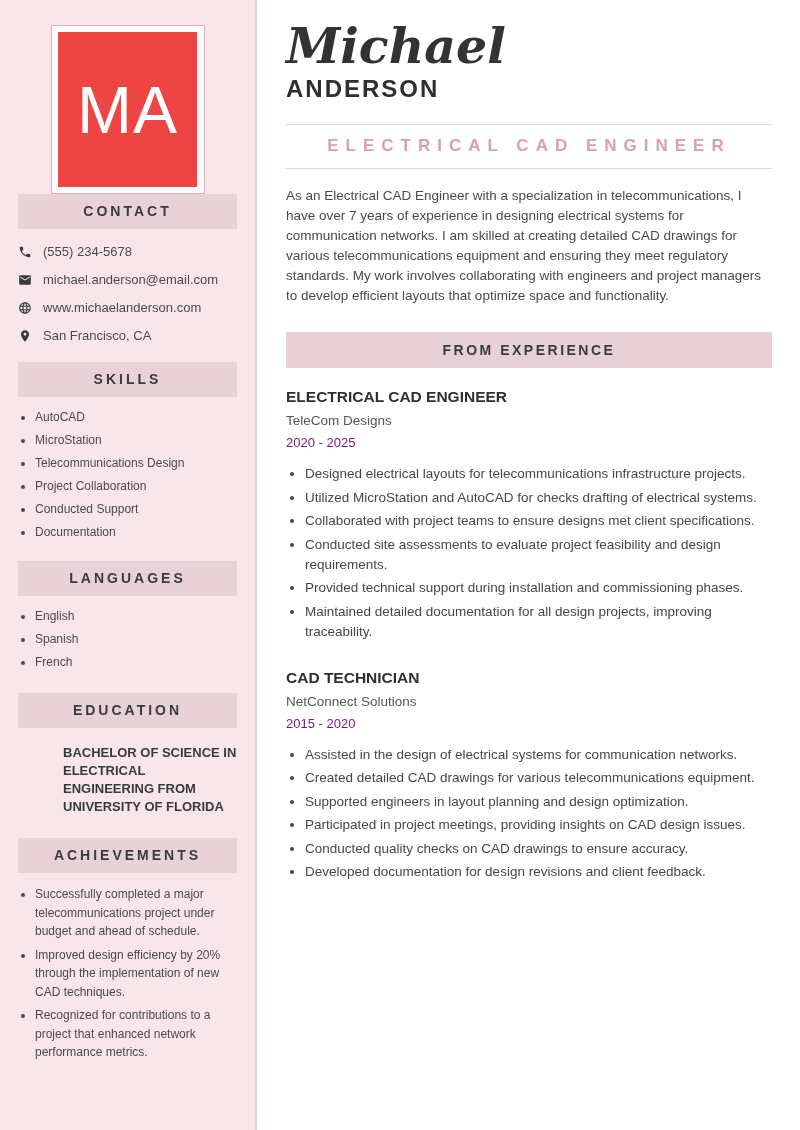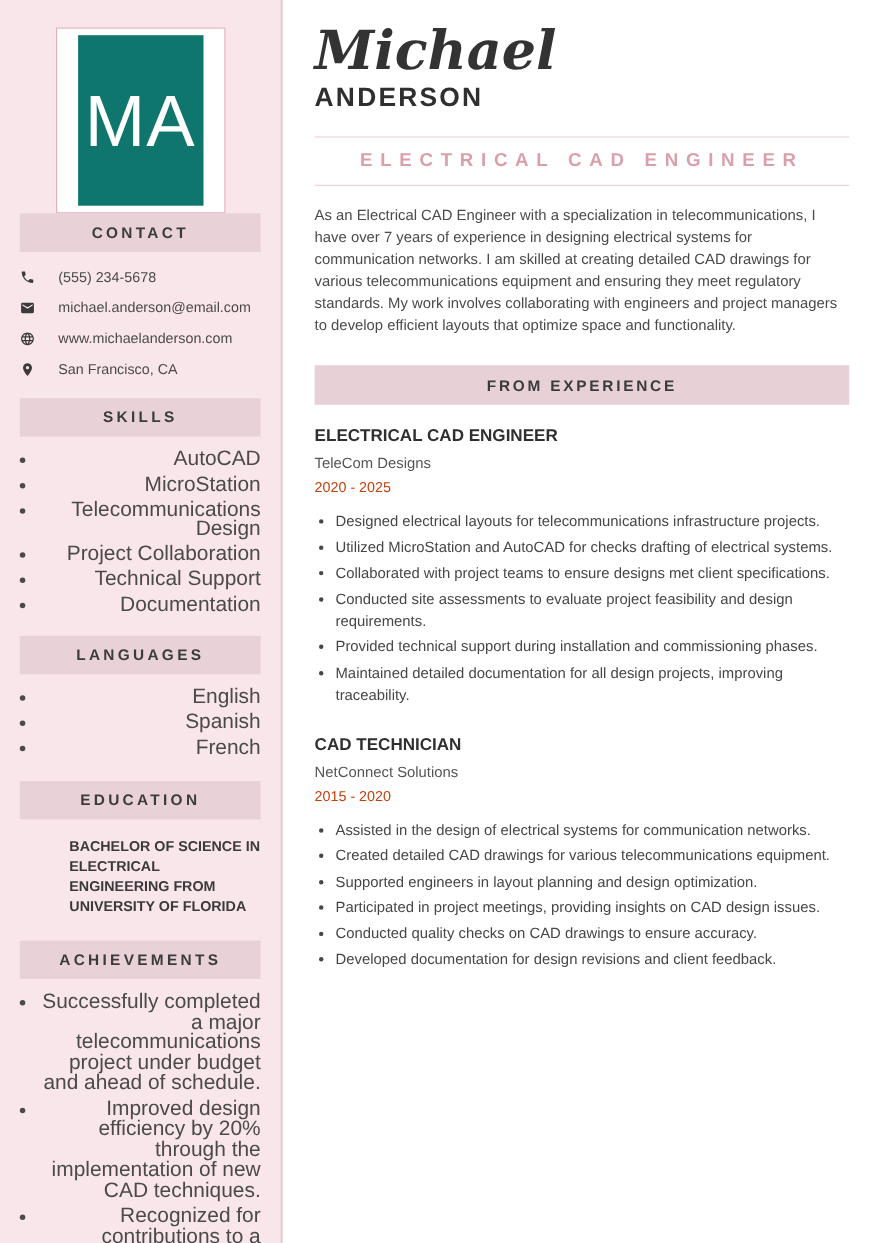--- a/index.html
+++ b/index.html
@@ -24,23 +24,23 @@
     margin: 25px auto 0;
     width: 154px;
     height: 169px;
     background: #ffffff;
     border: 1px solid #dfacb9;
     display: flex;
     align-items: center;
     justify-content: center;
   }
   .monogram {
-    width: 114px;
+    width: 139px;
     height: 155px;
-    background: #0f766e;
+    background: #ef4444;
     color: #ffffff;
     display: flex;
     align-items: center;
     justify-content: center;
     font-size: 66px;
     font-weight: 500;
     letter-spacing: 1px;
   }
   .section-bar {
     background: #e8d2d8;
@@ -54,34 +54,33 @@
   .bar-contact { }
   .bar-skills { margin-top: 19px; }
   .bar-languages { margin-top: 20px; }
   .bar-education { margin-top: 22px; }
   .bar-achievements { margin-top: 22px; }
 
   .contact-list { list-style: none; margin-top: 15px; }
   .contact-item {
     display: flex;
     align-items: center;
-    gap: 21px;
+    gap: 11px;
     font-size: 13px;
     color: #4a4a4a;
     margin-bottom: 13px;
   }
   .contact-item svg { width: 14px; height: 14px; fill: #3a3a3a; flex: 0 0 14px; }
 
   .bullet-list { margin: 12px 0 0 3px; padding-left: 14px; list-style: disc; }
   .bullet-list li {
-    font-size: 19px;
+    font-size: 12px;
     color: #4a4a4a;
     line-height: 17px;
     margin-bottom: 6px;
-    text-align: right;
   }
   .achievements-list li { line-height: 18.5px; margin-bottom: 5px; }
 
   .education-degree {
     margin-top: 16px;
     font-size: 13px;
     font-weight: bold;
     line-height: 18px;
     color: #3a3a3a;
     text-transform: uppercase;
@@ -135,21 +134,21 @@
     padding: 10px 0;
   }
   .job-role {
     margin-top: 20px;
     font-size: 15.5px;
     font-weight: bold;
     color: #2f2f2f;
   }
   .job-role.second { margin-top: 27px; }
   .job-company { margin-top: 7px; font-size: 13.5px; color: #555555; }
-  .job-dates { margin-top: 7px; font-size: 13px; color: #c2410c; }
+  .job-dates { margin-top: 7px; font-size: 13px; color: #701a75; }
   .job-bullets { margin: 14px 0 0 4px; padding-left: 15px; list-style: disc; }
   .job-bullets li {
     font-size: 13.5px;
     color: #464646;
     line-height: 20px;
     margin-bottom: 3.5px;
   }
 </style>
 </head>
 <body>
@@ -189,21 +188,21 @@
         <span>San Francisco, CA</span>
       </li>
     </ul>
 
     <div class="section-bar bar-skills">SKILLS</div>
     <ul class="bullet-list">
       <li>AutoCAD</li>
       <li>MicroStation</li>
       <li>Telecommunications Design</li>
       <li>Project Collaboration</li>
-      <li>Technical Support</li>
+      <li>Conducted Support</li>
       <li>Documentation</li>
     </ul>
 
     <div class="section-bar bar-languages">LANGUAGES</div>
     <ul class="bullet-list">
       <li>English</li>
       <li>Spanish</li>
       <li>French</li>
     </ul>
 

